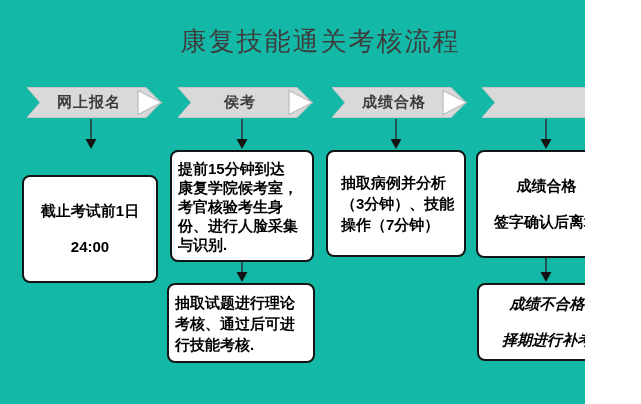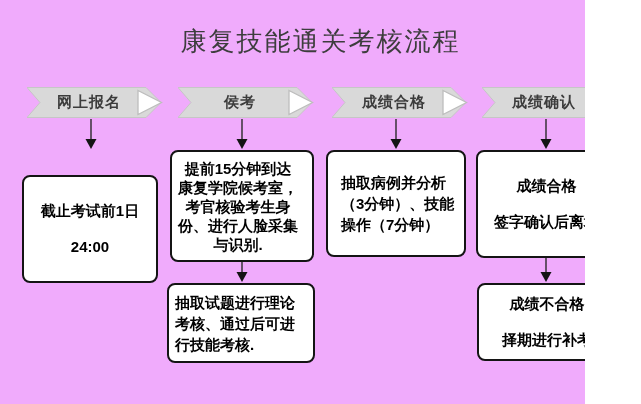--- a/index.html
+++ b/index.html
@@ -1,19 +1,19 @@
 <!DOCTYPE html>
 <html><head>
 <meta charset="utf-8">
 <style>
   html,body{margin:0;padding:0;background:#ffffff;}
   #canvas{
     position:relative;
     width:585px;height:404px;
-    background:#f0abfc;
+    background:#14b8a6;
     font-family:"Liberation Sans","DejaVu Sans",sans-serif;
     overflow:hidden;
   }
   .page-title{
     position:absolute;top:24px;left:0;width:641px;
     text-align:center;
     font-family:"Liberation Serif","DejaVu Serif",serif;
     font-size:26px;font-weight:500;color:#3d3d3d;
     letter-spacing:2px;
   }
@@ -30,21 +30,21 @@
     box-sizing:border-box;
     background:#ffffff;
     border:2.5px solid #141414;
     border-radius:8px;
     display:flex;align-items:center;justify-content:center;
     font-weight:700;color:#000000;
     white-space:pre-line;
   }
   .box-center{text-align:center;font-size:15px;line-height:18px;}
   .box-left{justify-content:flex-start;text-align:left;padding:0 6px;font-size:15px;}
-  #box-wait{line-height:19px;text-align:center;}
+  #box-wait{line-height:19px;}
   #box-skill{line-height:21px;}
   #box-theory{line-height:21px;}
   #connector-layer{position:absolute;top:0;left:0;pointer-events:none;}
 </style>
 </head>
 <body>
 
 <div id="canvas">
 
   <div class="page-title">康复技能通关考核流程</div>
@@ -71,21 +71,20 @@
       <polygon points="111,3.5 134.5,15.5 111,27.5" fill="#ffffff" stroke="#bdbdbd" stroke-width="1.3"></polygon>
     </svg>
     <div class="banner-label">成绩合格</div>
   </div>
 
   <div class="banner" style="left:482px;">
     <svg width="140" height="32" viewBox="0 0 140 32">
       <polygon points="0,0.5 119,0.5 134,15.5 119,30.5 0,30.5 13,15.5" fill="#d9d9d9" stroke="#c6c6c6" stroke-width="1"></polygon>
       <polygon points="111,3.5 134.5,15.5 111,27.5" fill="#ffffff" stroke="#bdbdbd" stroke-width="1.3"></polygon>
     </svg>
-    <div class="banner-label">成绩确认</div>
   </div>
 
   <div class="flow-box box-center" id="box-register" style="left:22px;top:150px;width:136px;height:108px;margin-top:25px;">截止考试前1日
 
 24:00</div>
 
   <div class="flow-box box-left" id="box-wait" style="left:170px;top:150px;width:144px;height:112px;">提前15分钟到达
 康复学院候考室，
 考官核验考生身
 份、进行人脸采集
@@ -96,21 +95,21 @@
 操作（7分钟）</div>
 
   <div class="flow-box box-center" id="box-pass" style="left:476px;top:150px;width:141px;height:108px;">成绩合格
 
 签字确认后离场</div>
 
   <div class="flow-box box-left" id="box-theory" style="left:167px;top:283px;width:148px;height:80px;">抽取试题进行理论
 考核、通过后可进
 行技能考核.</div>
 
-  <div class="flow-box box-center" id="box-fail" style="left:477px;top:283px;width:140px;height:78px;">成绩不合格
+  <div class="flow-box box-center" id="box-fail" style="left:477px;top:283px;width:140px;height:78px;font-style:italic;">成绩不合格
 
 择期进行补考</div>
 
   <svg id="connector-layer" width="641" height="404" viewBox="0 0 641 404">
     <g>
       <line x1="91" y1="119" x2="91" y2="141" stroke="#2a2a2a" stroke-width="1.4"></line>
       <polygon points="85.5,139 96.5,139 91,149" fill="#141414"></polygon>
     </g>
     <g>
       <line x1="242" y1="119" x2="242" y2="141" stroke="#2a2a2a" stroke-width="1.4"></line>

